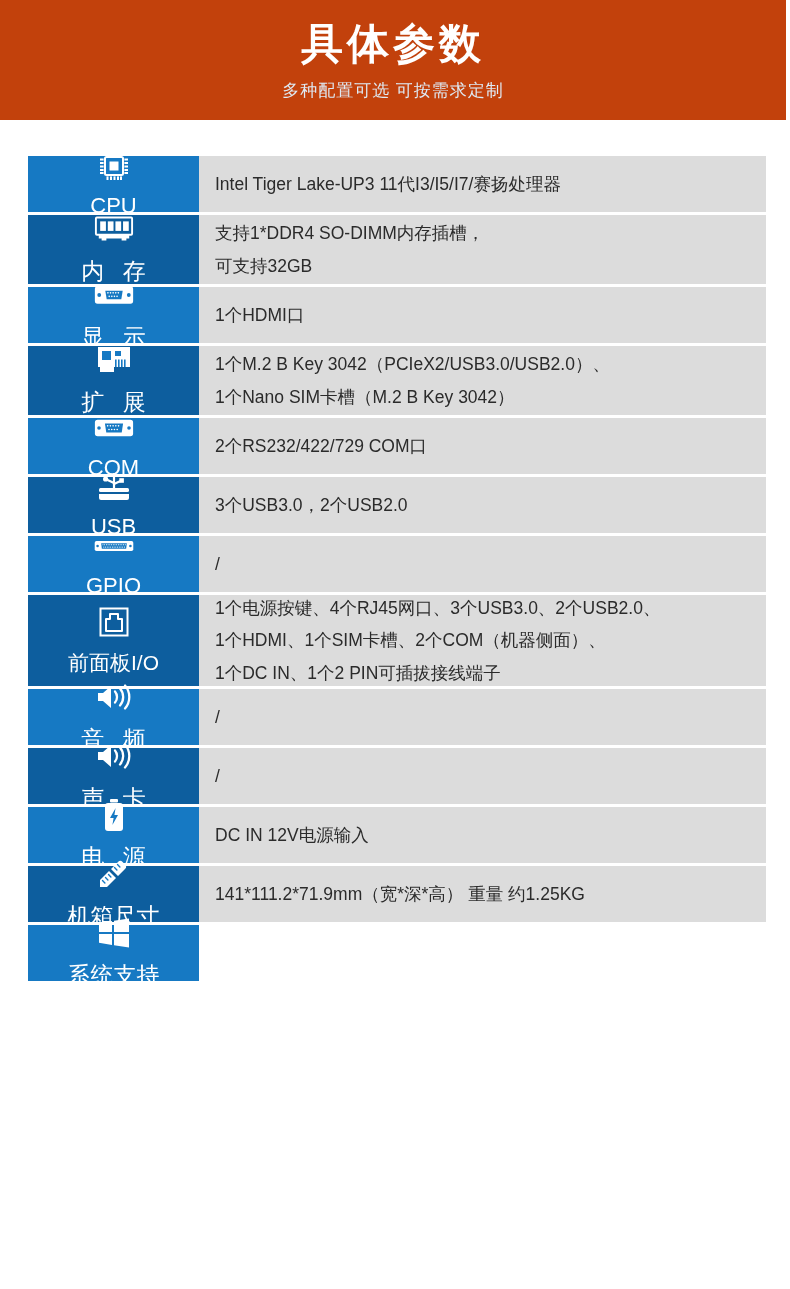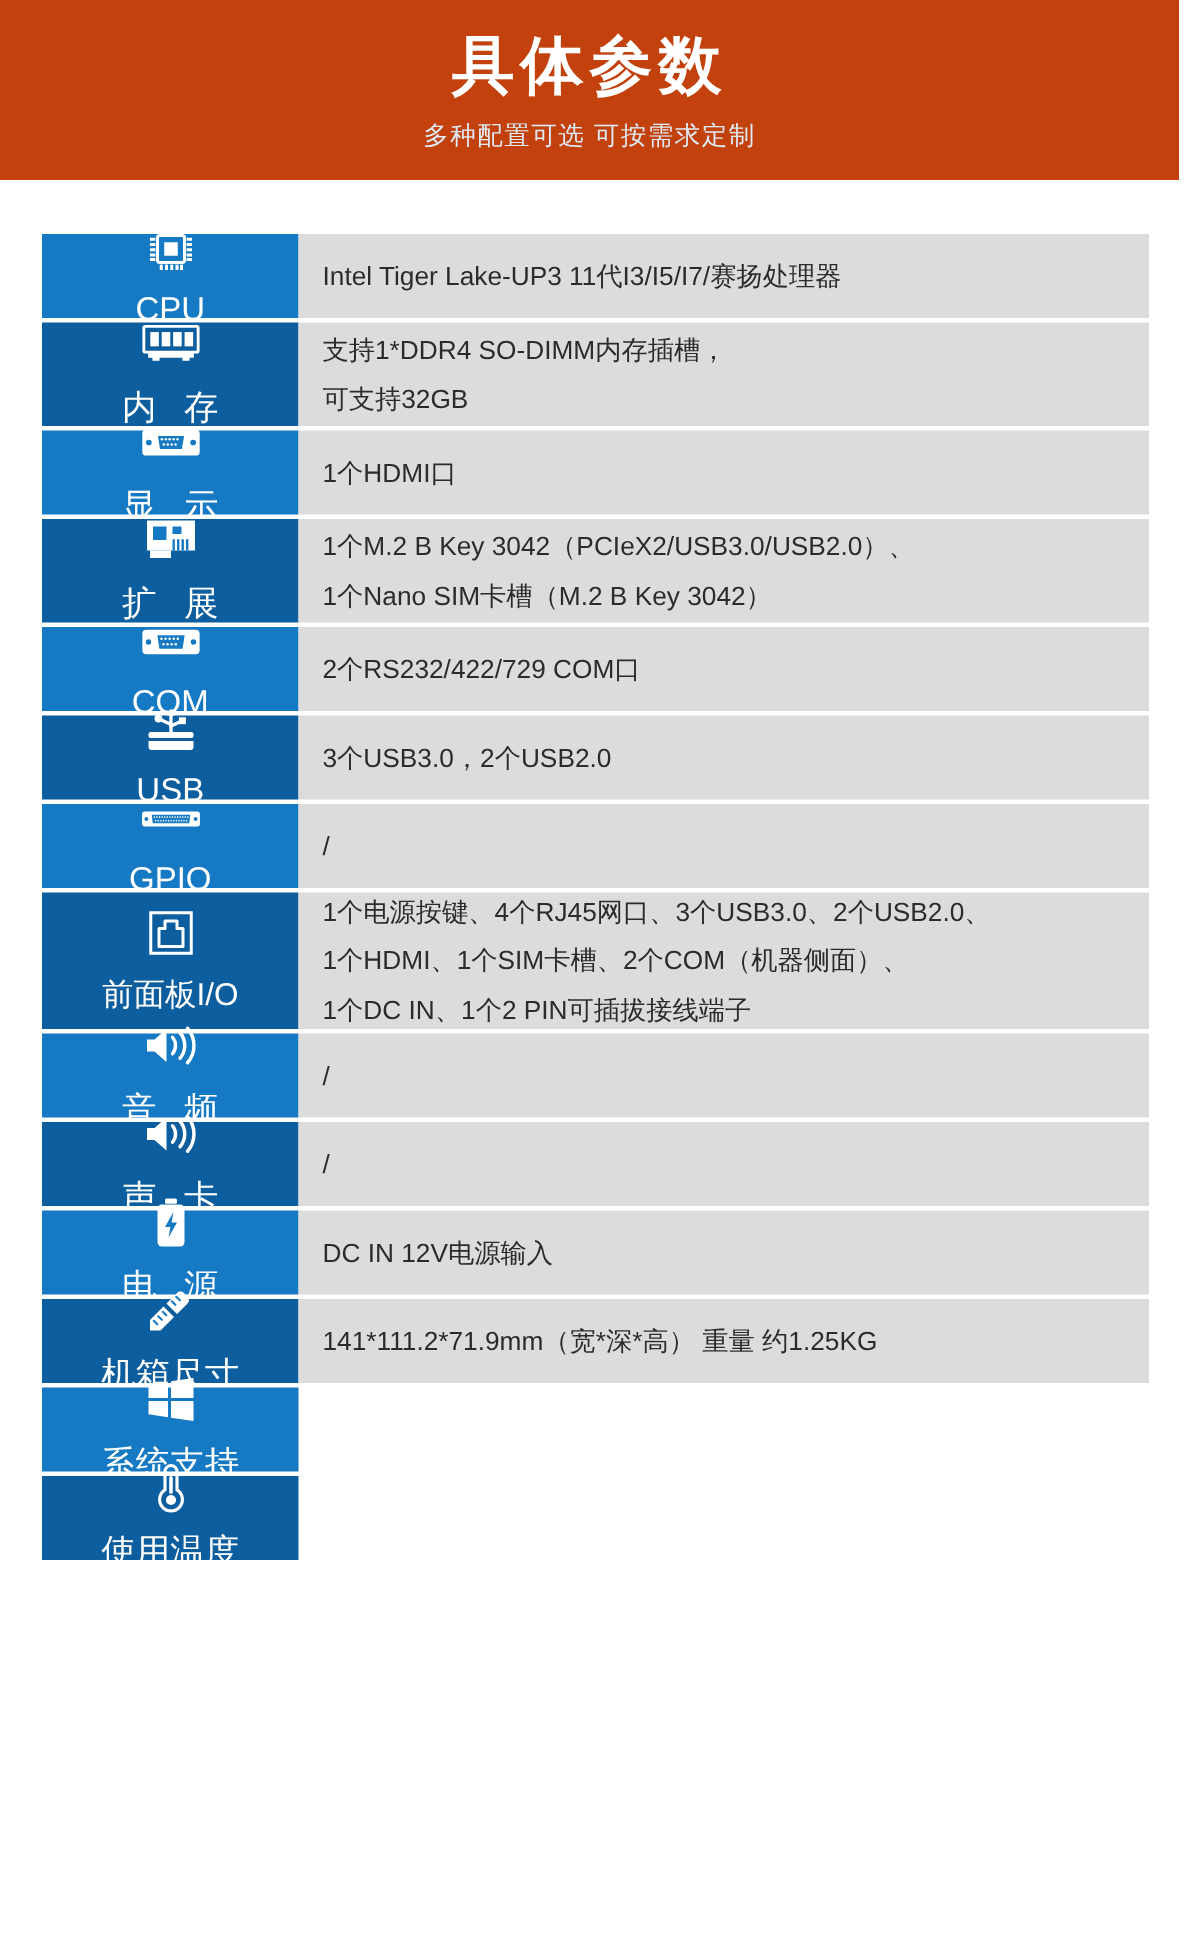--- a/index.html
+++ b/index.html
@@ -414,24 +414,14 @@
       <path d="M16 2.8 L31 0.6 V14 H16 Z"></path>
       <path d="M1 16 H14 V26.9 L1 24.8 Z"></path>
       <path d="M16 16 H31 V29.4 L16 27.2 Z"></path>
     </g>
   </svg>
         </span>
         <span class="label-text">系统支持</span>
       </div>
     </div>
     <div class="spec-row h1">
-      <div class="spec-label dark">
-        <span class="label-icon">
-          <svg width="22" height="34" viewBox="0 0 22 34" fill="none">
-    <path d="M11 2 a4 4 0 0 1 4 4 v12.2 a7.6 7.6 0 1 1 -8 0 V6 a4 4 0 0 1 4 -4 z" stroke="#fff" stroke-width="2.1"></path>
-    <circle cx="11" cy="25" r="3.4" fill="#fff"></circle>
-    <rect x="9.8" y="9" width="2.4" height="12" rx="1.2" fill="#fff"></rect>
-  </svg>
-        </span>
-        <span class="label-text">使用温度</span>
-      </div>
     </div>
   </div>
 
 </body></html>

